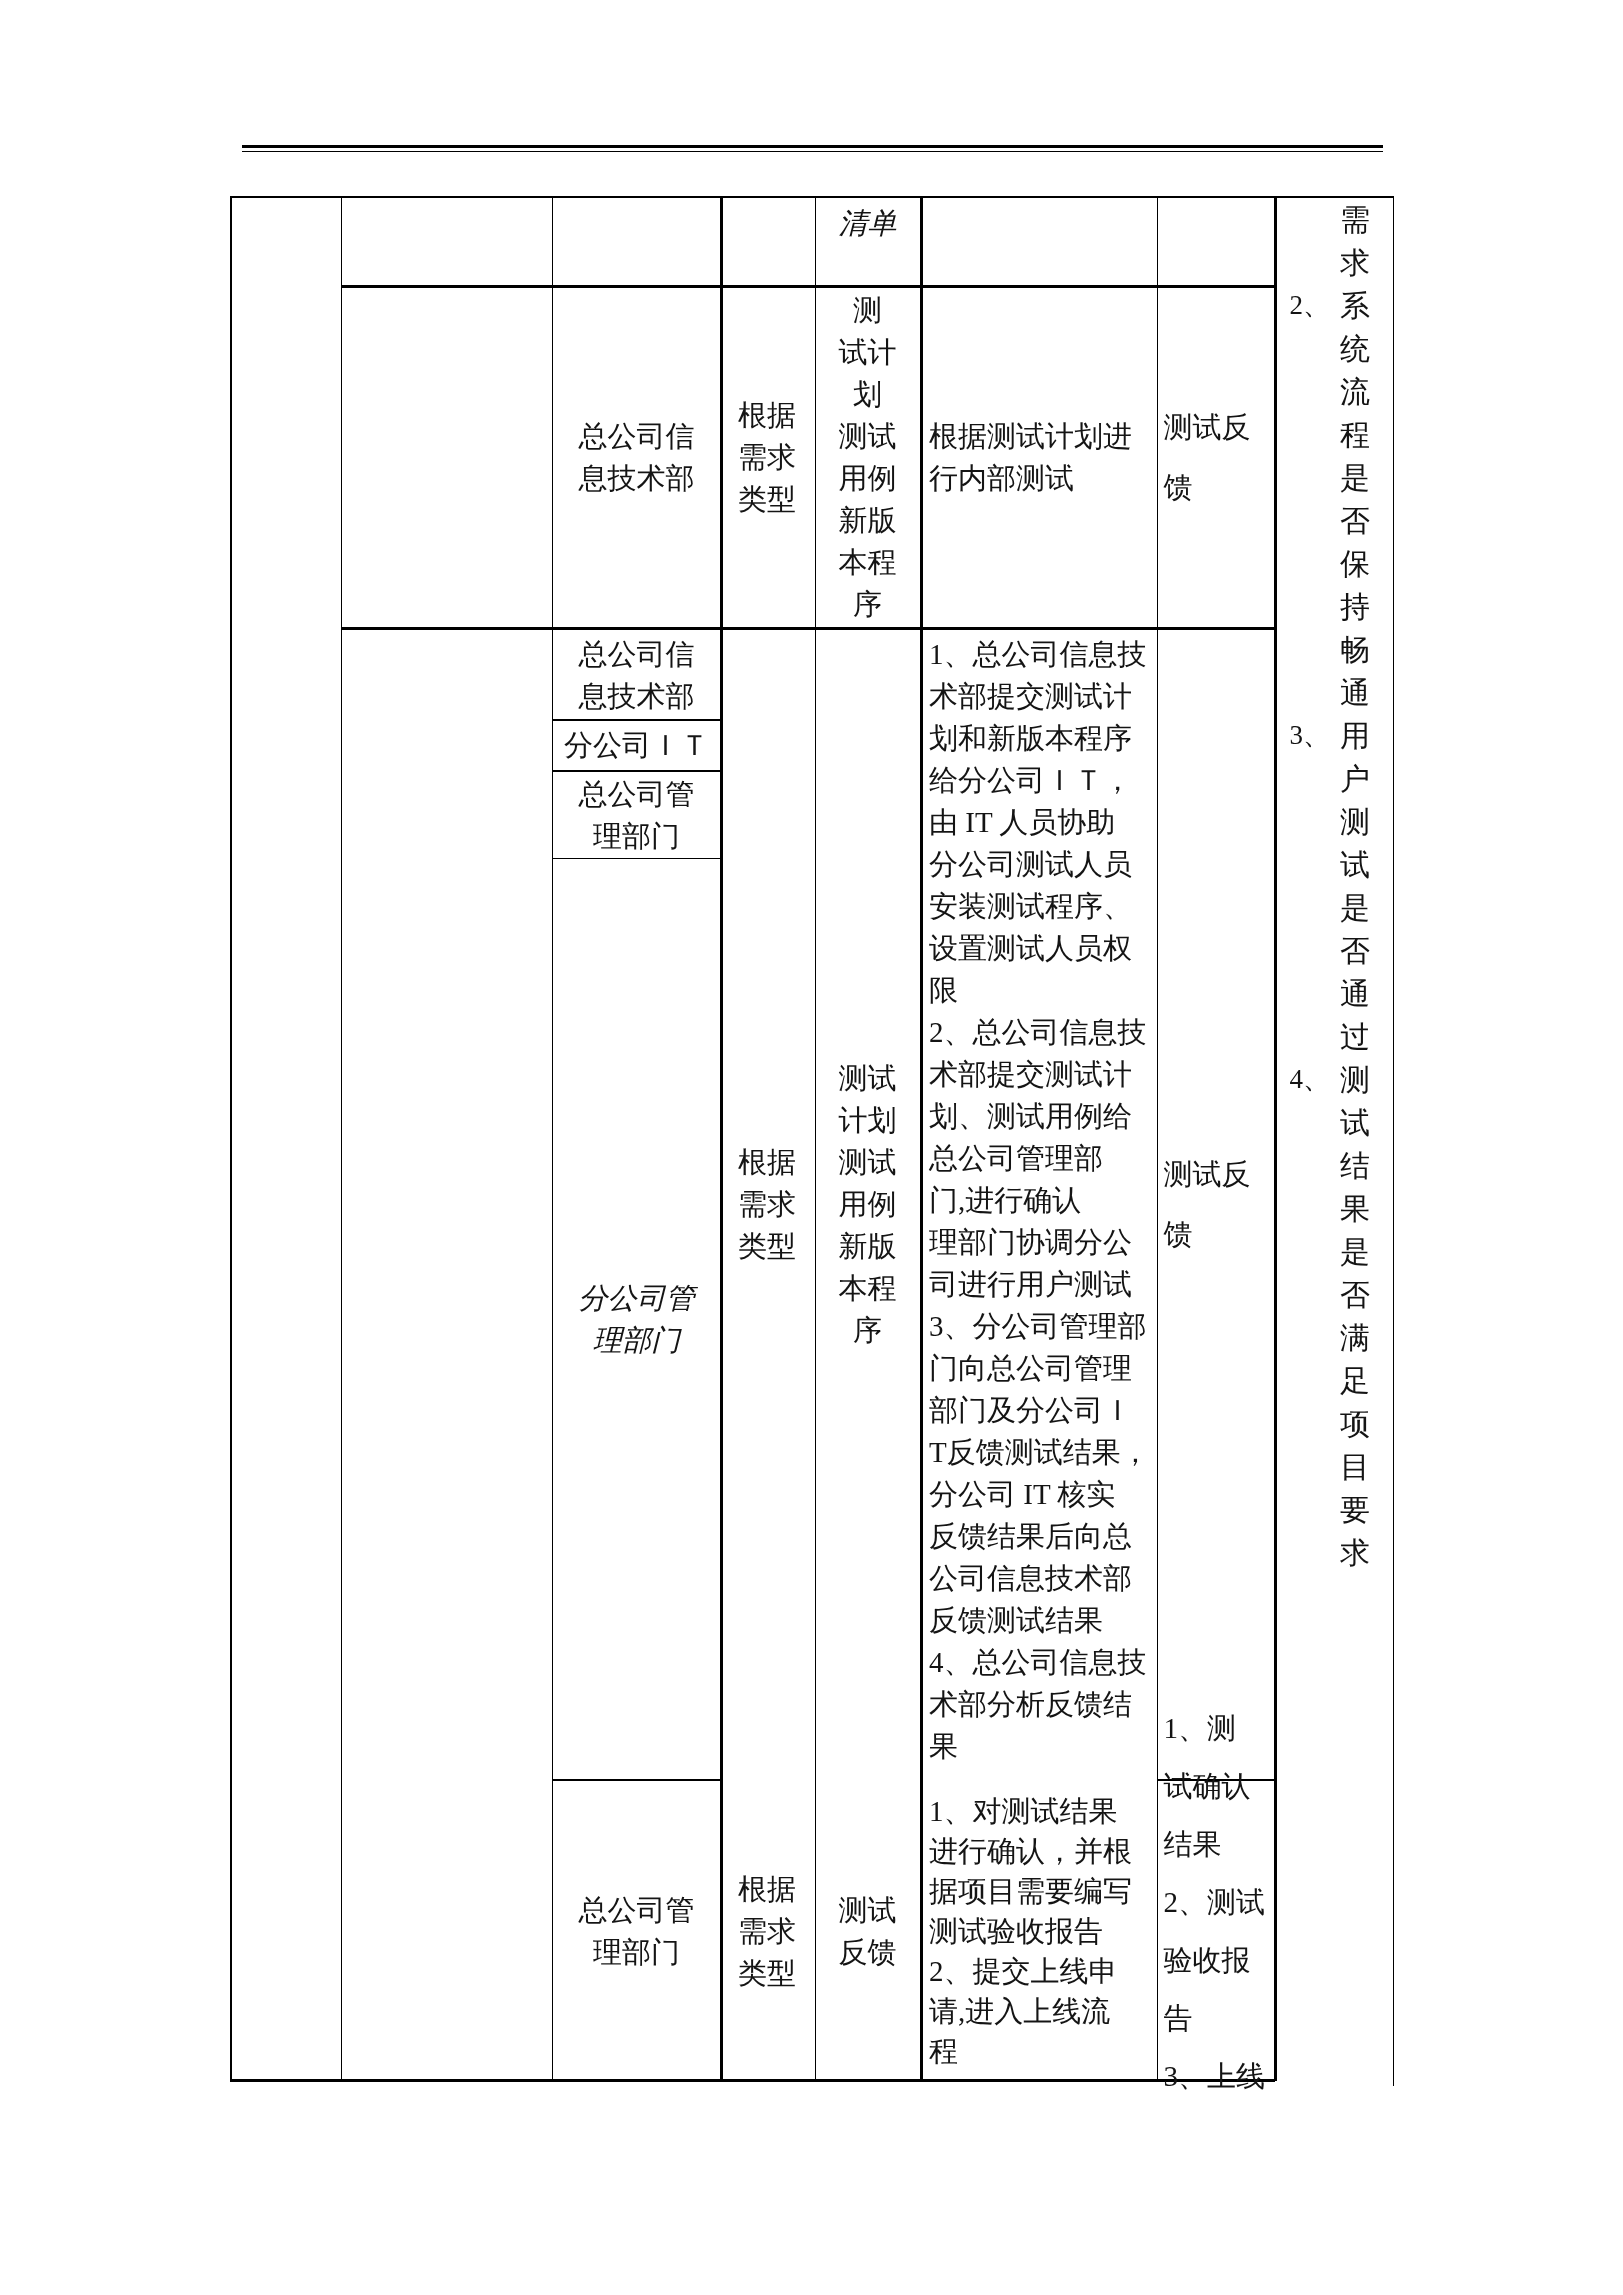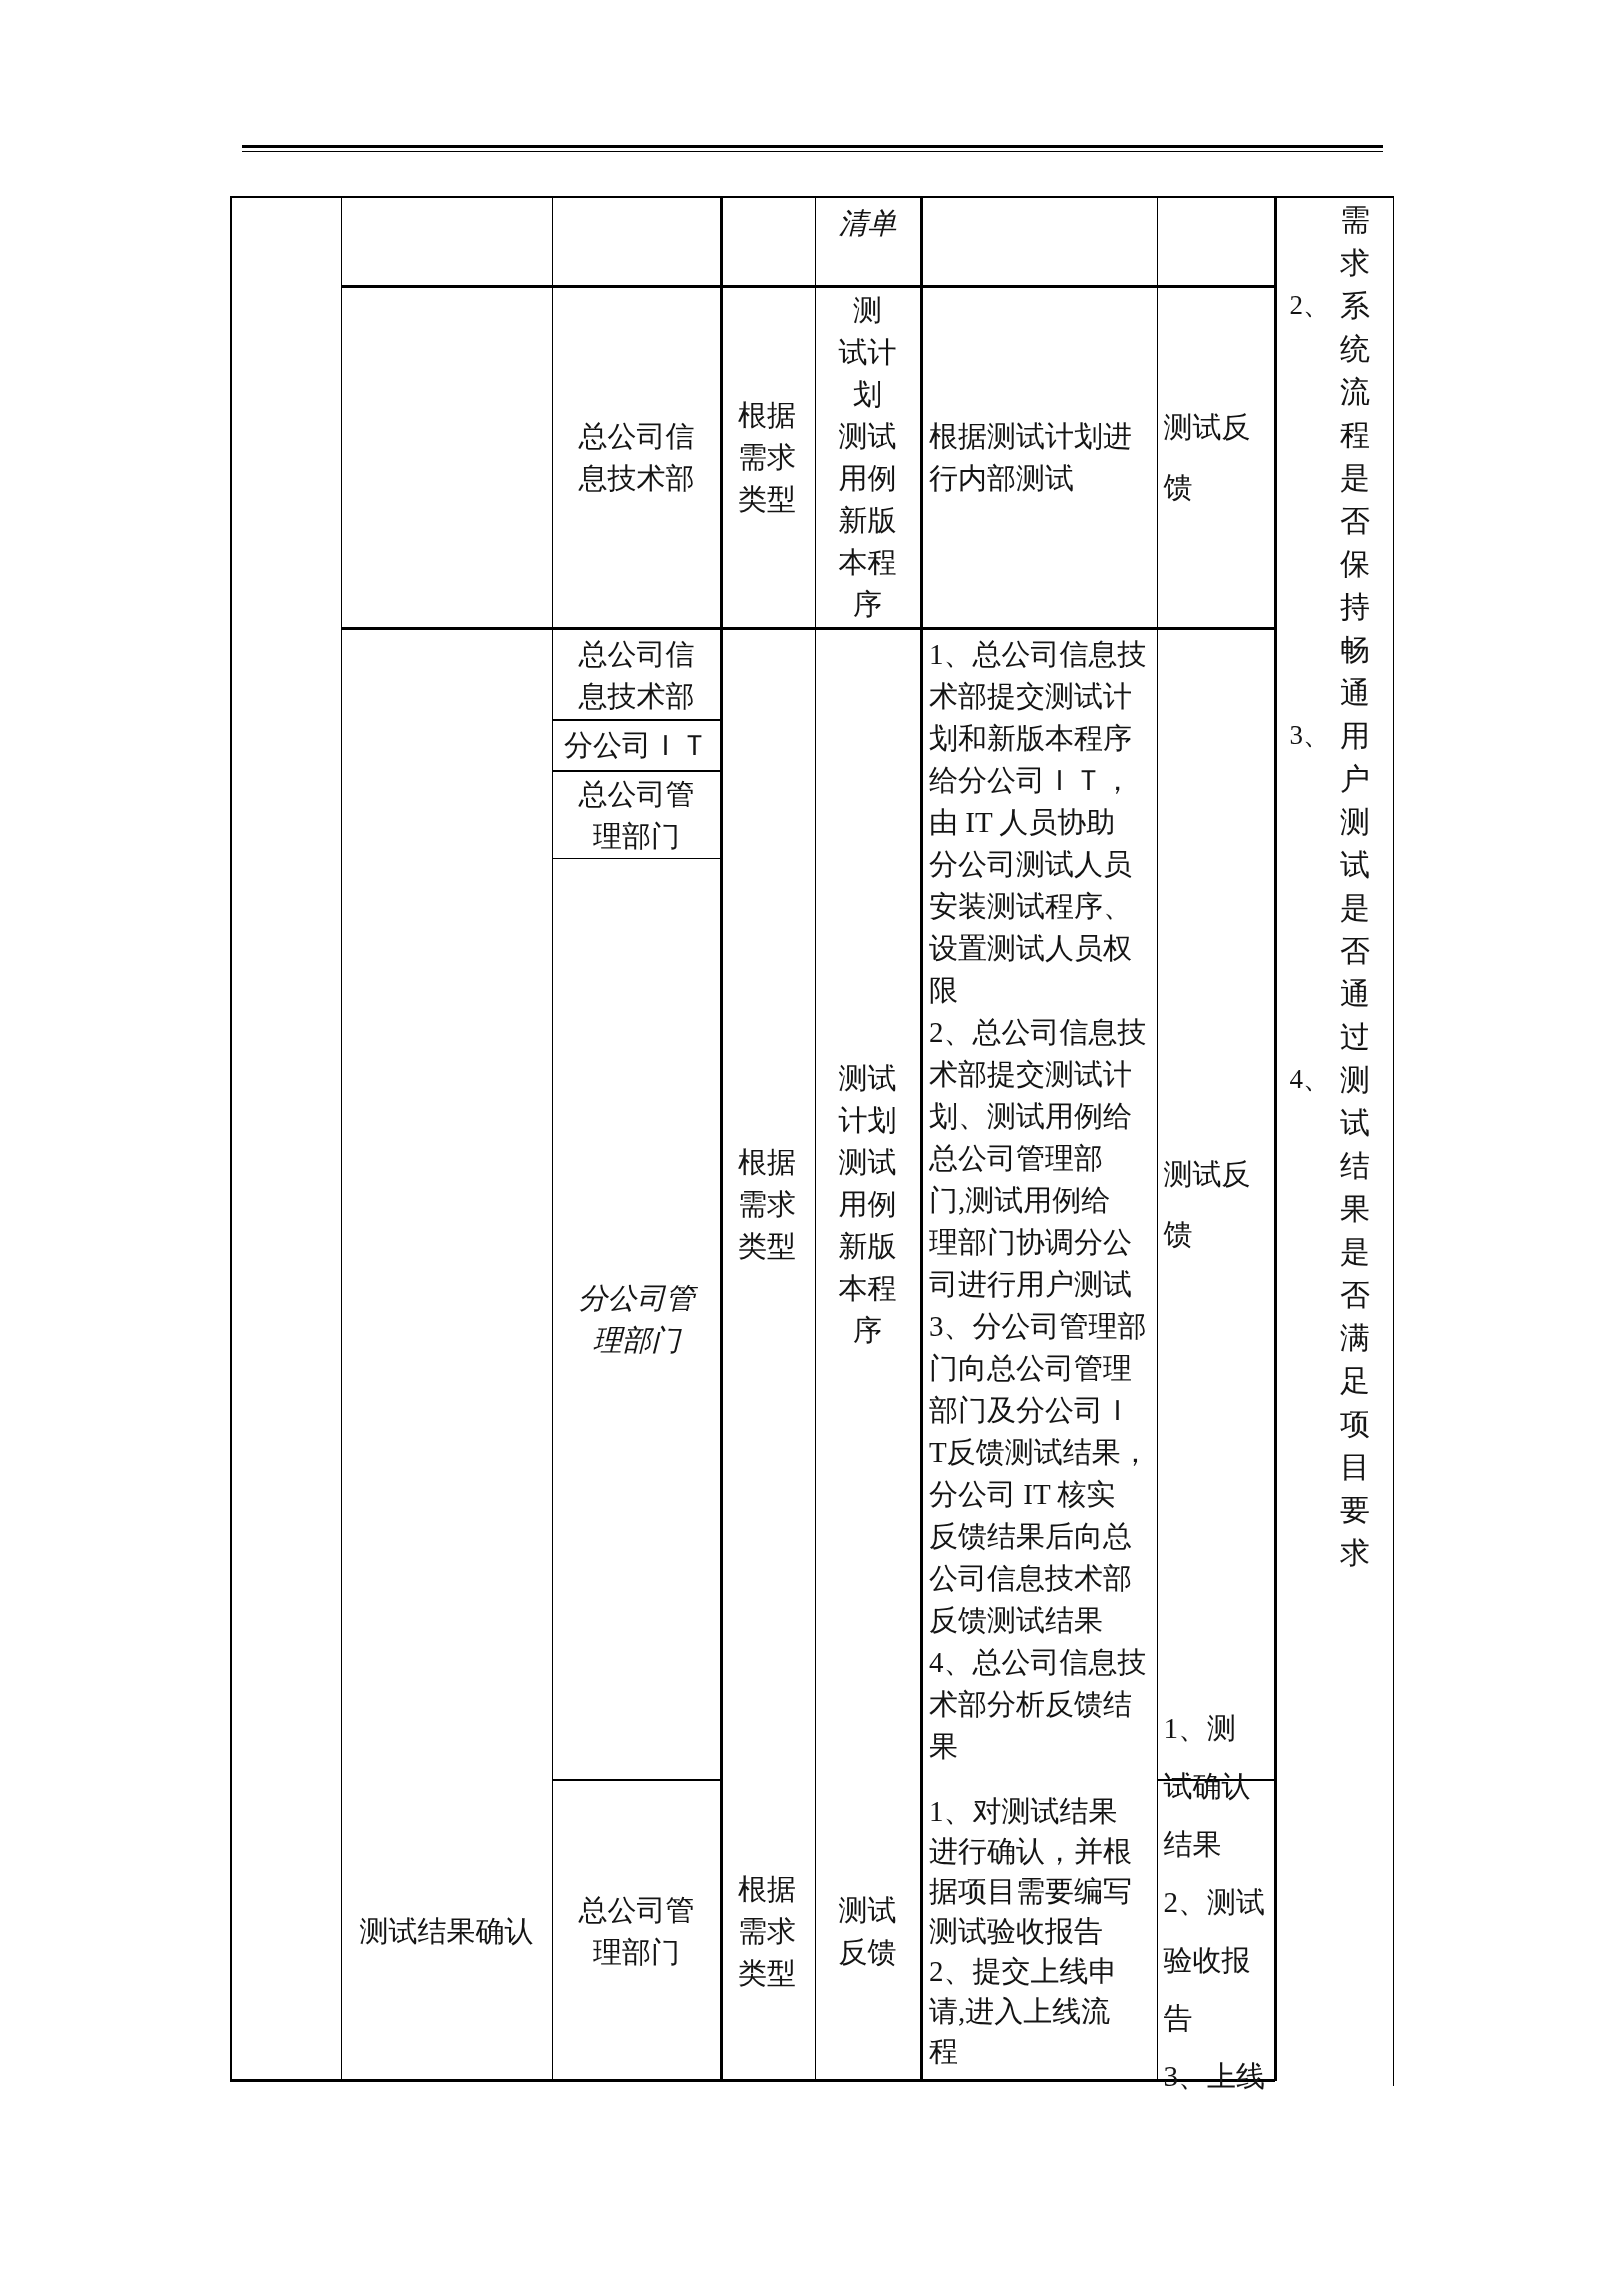--- a/index.html
+++ b/index.html
@@ -153,44 +153,41 @@
       <div class="ln">给分公司ＩＴ，</div>
       <div class="ln">由 IT 人员协助</div>
       <div class="ln">分公司测试人员</div>
       <div class="ln">安装测试程序、</div>
       <div class="ln">设置测试人员权</div>
       <div class="ln">限</div>
       <div class="ln">2、总公司信息技</div>
       <div class="ln">术部提交测试计</div>
       <div class="ln">划、测试用例给</div>
       <div class="ln">总公司管理部</div>
-      <div class="ln">门,测试用例给</div>
+      <div class="ln">门,进行确认</div>
       <div class="ln">理部门协调分公</div>
       <div class="ln">司进行用户测试</div>
       <div class="ln">3、分公司管理部</div>
       <div class="ln">门向总公司管理</div>
       <div class="ln">部门及分公司Ｉ</div>
       <div class="ln">T反馈测试结果，</div>
       <div class="ln">分公司 IT 核实</div>
       <div class="ln">反馈结果后向总</div>
       <div class="ln">公司信息技术部</div>
       <div class="ln">反馈测试结果</div>
       <div class="ln">4、总公司信息技</div>
       <div class="ln">术部分析反馈结</div>
       <div class="ln">果</div>
     </div>
   <div class="cell left pl8" style="left:1158px;top:630px;width:114px;height:1148px;">
 
   <div class="ln">测试反</div>
       <div class="ln">馈</div>
     </div>
 
-  <div class="cell" style="left:342px;top:1782px;width:209px;height:297px;">
-    <div class="ln">测试结果确认</div>
-  </div>
   <div class="cell" style="left:554px;top:1782px;width:165px;height:297px;">
 
   <div class="ln">总公司管</div>
       <div class="ln">理部门</div>
     </div>
   <div class="cell" style="left:721px;top:1782px;width:92px;height:297px;">
 
   <div class="ln">根据</div>
       <div class="ln">需求</div>
       <div class="ln">类型</div>

